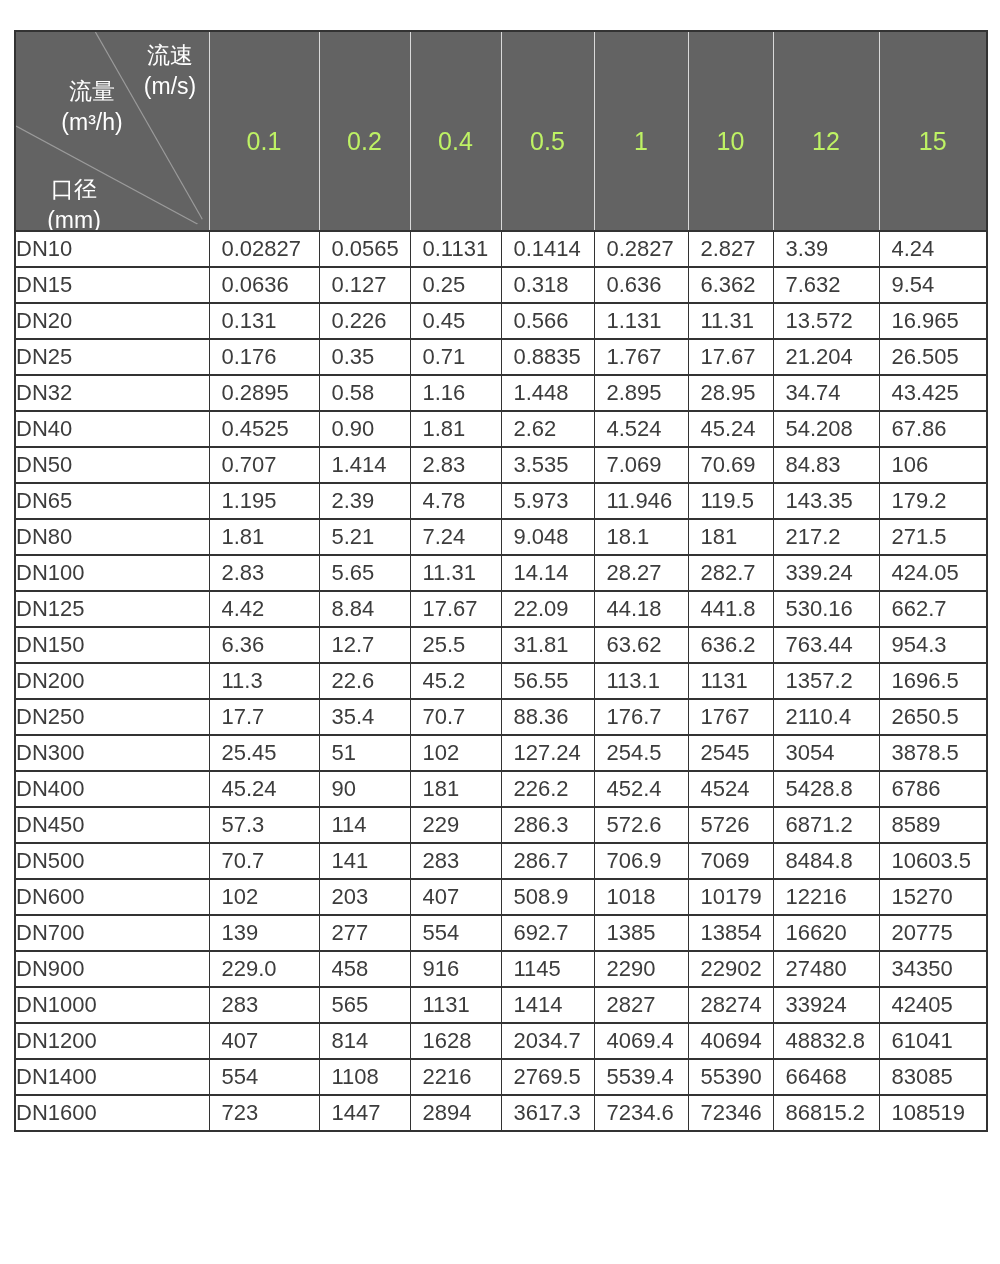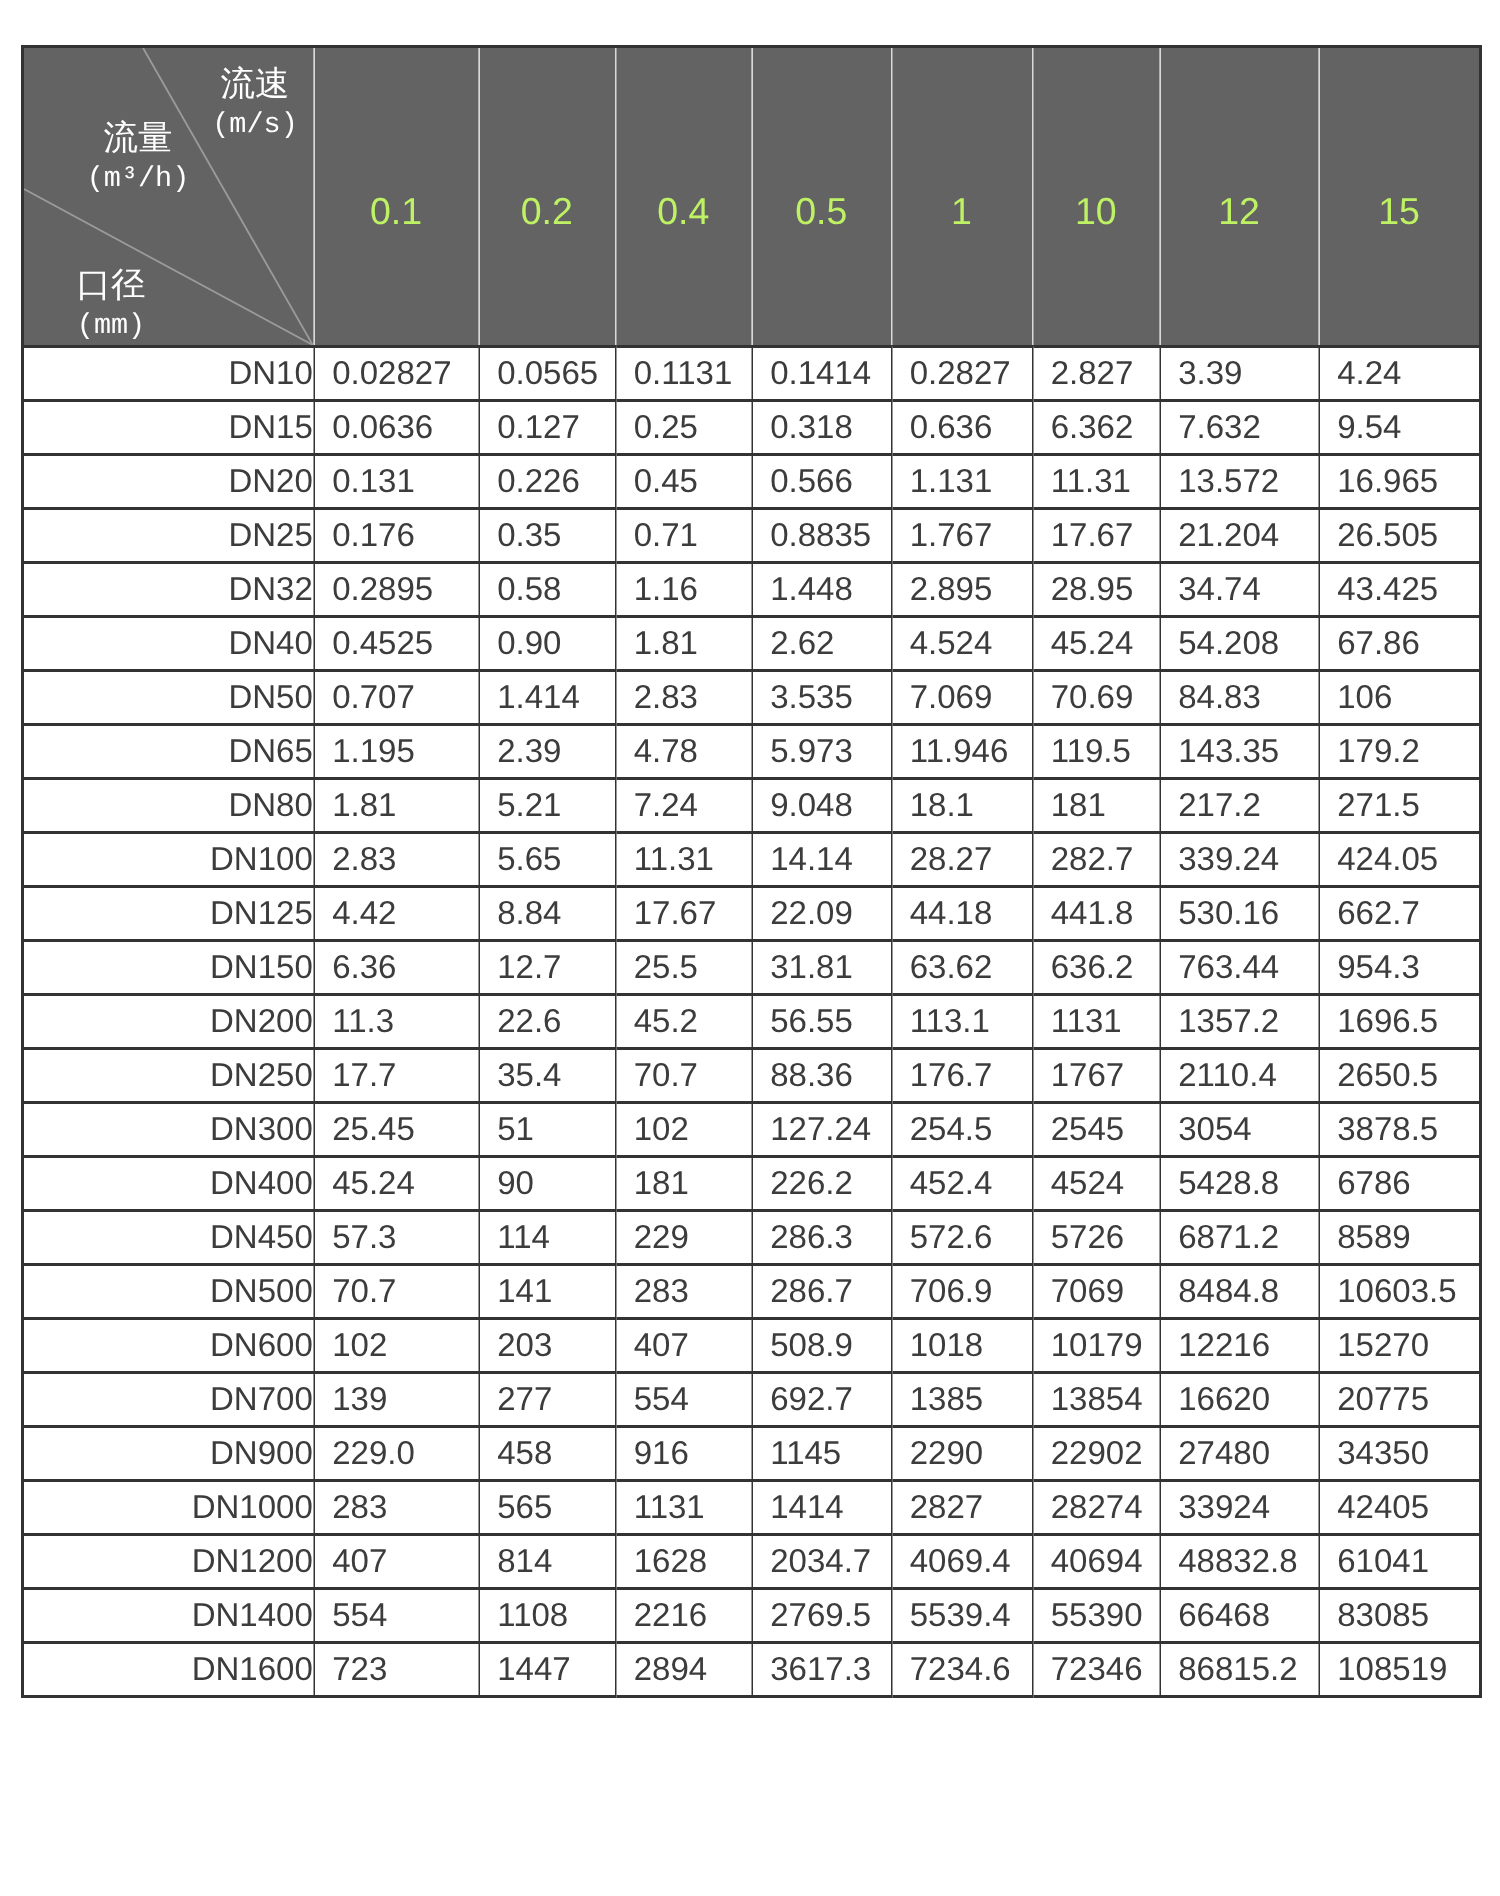--- a/index.html
+++ b/index.html
@@ -7,33 +7,33 @@
     font-family: "Liberation Sans", "DejaVu Sans", sans-serif; }
   .table-wrap { position: absolute; left: 14px; top: 30px; }
   table { border-collapse: collapse; table-layout: fixed; width: 972px;
     border: 2px solid #333333; }
   
   thead th { background: #636363; height: 200px; padding: 0;
     border-bottom: 2px solid #333333; border-left: 1px solid #d9d9d9; }
   thead th.corner { border-left: none; }
   thead th.vel { color: #bef264; font-size: 25px; font-weight: 500;
     text-align: center; vertical-align: middle; padding-top: 20px; }
-  .corner-inner { position: relative; width: 100%; height: 100%; overflow: hidden; }
+  .corner-inner { position: relative; width: 100%; height: 100%; overflow: hidden; border-radius: 29px; }
   .corner-inner svg { position: absolute; left: 0; top: 0; width: 100%; height: 100%; }
   .corner-label { position: absolute; color: #ffffff; text-align: center;
     font-size: 23px; line-height: 1.35; font-weight: 400; }
-  .corner-label .unit { font-size: 19px; display: block; font-family: Liberation Mono, monospace; }
+  .corner-label .unit { font-size: 23px; display: block; }
   .lbl-speed { left: 112px; top: 8px;  width: 84px; }
   .lbl-flow  { left: 24px;  top: 44px; width: 104px; }
   .lbl-dia   { left: 10px;  top: 130px; width: 96px; margin-top: 12px; }
   
   tbody td { height: 36px; font-size: 22px; color: #3c3c3c; background: #ffffff;
     border: 2px solid #333333; border-left-width: 1px; border-right-width: 1px;
     vertical-align: middle; white-space: nowrap; overflow: hidden; }
-  tbody td.dn  { text-align: right; padding: 0; }
+  tbody td.dn  { text-align: left; padding: 0; }
   tbody td.val { text-align: left; padding-left: 12px; }
 </style>
 </head>
 <body>
 
 <div class="table-wrap">
   <table>
     <colgroup>
       <col style="width:194px">
         <col style="width:110px">

